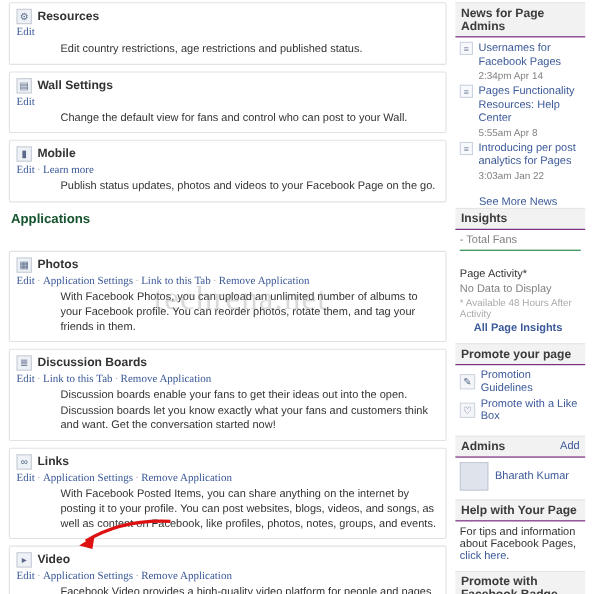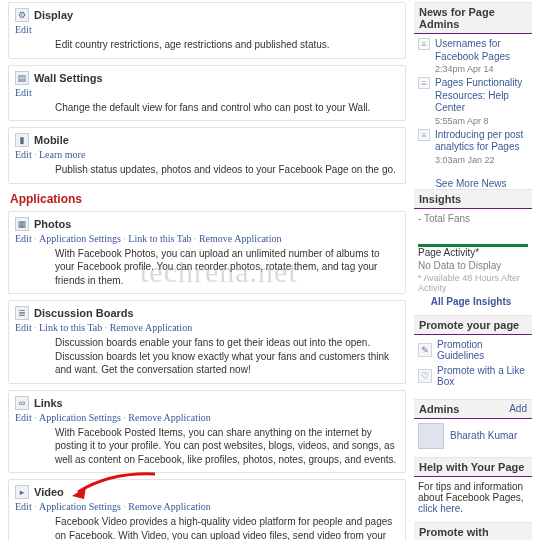--- a/index.html
+++ b/index.html
@@ -22,21 +22,21 @@
     border-radius: 2px;
     padding: 5px 6px 6px 6px;
     margin-bottom: 6px;
     background: #fff;
   }
   .box-head { display: flex; align-items: center; gap: 5px; margin-bottom: 2px; }
   .box-title { font-weight: bold; font-size: 11px; color: #333; }
   .box-links { font-size: 10px; margin-bottom: 3px; font-family: Liberation Serif, serif; }
   .sep { color: #aaa; margin: 0 2px; }
   .box-desc { font-size: 10px; color: #333; line-height: 1.35; margin-left: 40px; }
-  .section-h { font-weight: bold; font-size: 12px; color: #b91c1c; margin: 8px 0 5px 2px; }
+  .section-h { font-weight: bold; font-size: 12px; color: #14532d; margin: 8px 0 22px 2px; }
   .icon {
     width: 14px; height: 14px; border: 1px solid #c7cdd6; background: #eef2f7;
     display: inline-flex; align-items: center; justify-content: center; font-size: 9px; color: #5a6a88;
     flex: 0 0 14px;
   }
   .side-h {
     background: #f2f2f2; border-top: 1px solid #e5e5e5; border-bottom: 1px solid #701a75;
     font-weight: bold; font-size: 11px; color: #3b3b3b;
     padding: 3px 5px; margin-bottom: 4px;
     display: flex; justify-content: space-between; align-items: center;
@@ -77,21 +77,21 @@
 </head>
 <body>
 
 <div class="cols">
 
   <div class="main">
     <div id="settings-list">
         <div class="box">
           <div class="box-head">
             <span class="icon">⚙</span>
-            <span class="box-title">Display</span>
+            <span class="box-title">Resources</span>
           </div>
           <div class="box-links"><a>Edit</a></div>
           <div class="box-desc">Edit country restrictions, age restrictions and published status.</div>
         </div>
         <div class="box">
           <div class="box-head">
             <span class="icon">▤</span>
             <span class="box-title">Wall Settings</span>
           </div>
           <div class="box-links"><a>Edit</a></div>
@@ -157,21 +157,21 @@
         </div>
         <div class="news-item">
           <div class="news-icon">≡</div>
           <div><a class="news-link">Introducing per post analytics for Pages</a><div class="news-time">3:03am Jan 22</div></div>
         </div>
       </div>
     <div class="right-linkrow"><a>See More News</a></div>
 
     <div class="side-h">Insights</div>
     <div class="side-body">
-      <div class="muted" style="border-bottom:3px solid #15803d;padding-bottom:20px;margin-bottom:0;">
+      <div class="muted" style="border-bottom:1px solid #15803d;padding-bottom:3px;margin-bottom:16px;">
         <span>-</span>
         <span>Total Fans</span>
       </div>
       <div style="font-weight:normal;margin-bottom:2px;">Page Activity*</div>
       <div class="muted">No Data to Display</div>
       <div class="tiny-muted" style="margin-top:2px;">* Available 48 Hours After Activity</div>
       <div class="right-linkrow" style="margin-top:3px;font-weight:bold;"><a>All Page Insights</a></div>
     </div>
 
     <div class="side-h">Promote your page</div>

